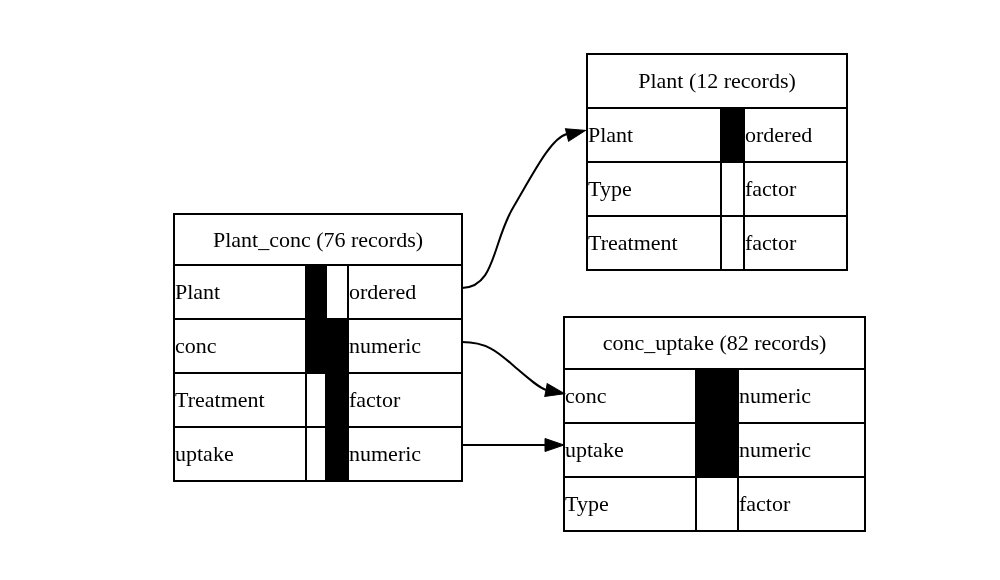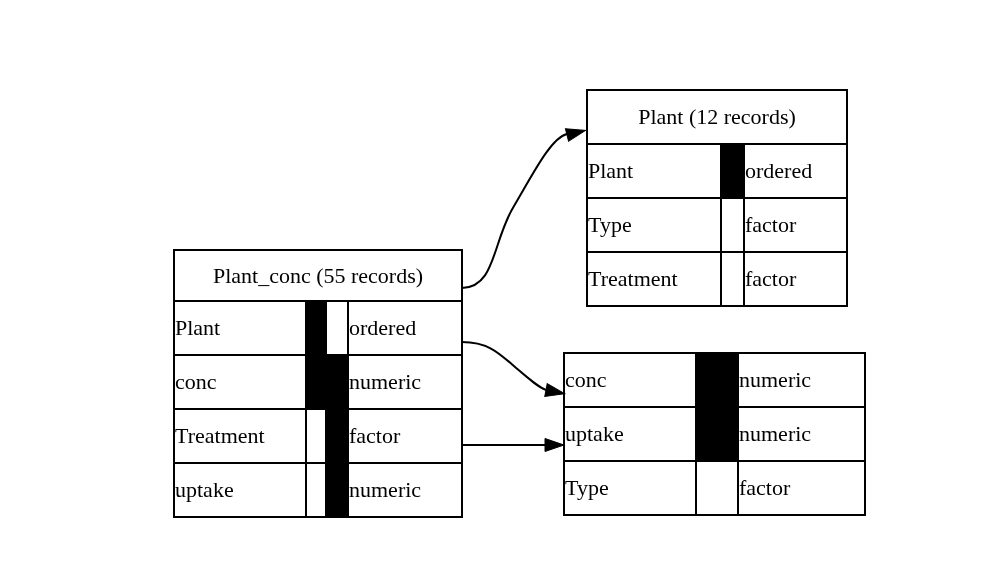--- a/index.html
+++ b/index.html
@@ -9,21 +9,20 @@
     background:#ffffff;
     font-family:"Liberation Serif","DejaVu Serif",serif;
     color:#000000;
     overflow:hidden;
   }
   table.entity{
     position:absolute;
     border-collapse:collapse;
     table-layout:fixed;
     background:#84cc16;
-    margin-top:36px;
   }
   table.entity td{
     border:2px solid #000000;
     padding:0;
     text-align:left;
     vertical-align:middle;
     font-size:22px;
     line-height:1;
     overflow:hidden;
     background:#ffffff;
@@ -58,21 +57,21 @@
 
   <table class="entity" id="t-plant-conc">
     <colgroup>
         <col style="width:132px">
         <col style="width:20px">
         <col style="width:22px">
         <col style="width:114px">
       </colgroup>
     <tbody>
         <tr>
-      <td class="hdr" colspan="4">Plant_conc (55 records)</td>
+      <td class="hdr" colspan="4">Plant_conc (76 records)</td>
     </tr>
     <tr>
       <td>Plant</td>
       <td class="key" data-fill="black"></td>
       <td class="key" data-fill="white"></td>
       <td>ordered</td>
     </tr>
     <tr>
       <td>conc</td>
       <td class="key" data-fill="black"></td>
@@ -122,20 +121,23 @@
   </tbody>
     </table>
 
   <table class="entity" id="t-conc-uptake">
     <colgroup>
         <col style="width:132px">
         <col style="width:42px">
         <col style="width:127px">
       </colgroup>
     <tbody>
+        <tr>
+      <td class="hdr" colspan="3">conc_uptake (82 records)</td>
+    </tr>
     <tr>
       <td>conc</td>
       <td class="key" data-fill="black"></td>
       <td>numeric</td>
     </tr>
     <tr>
       <td>uptake</td>
       <td class="key" data-fill="black"></td>
       <td>numeric</td>
     </tr>

